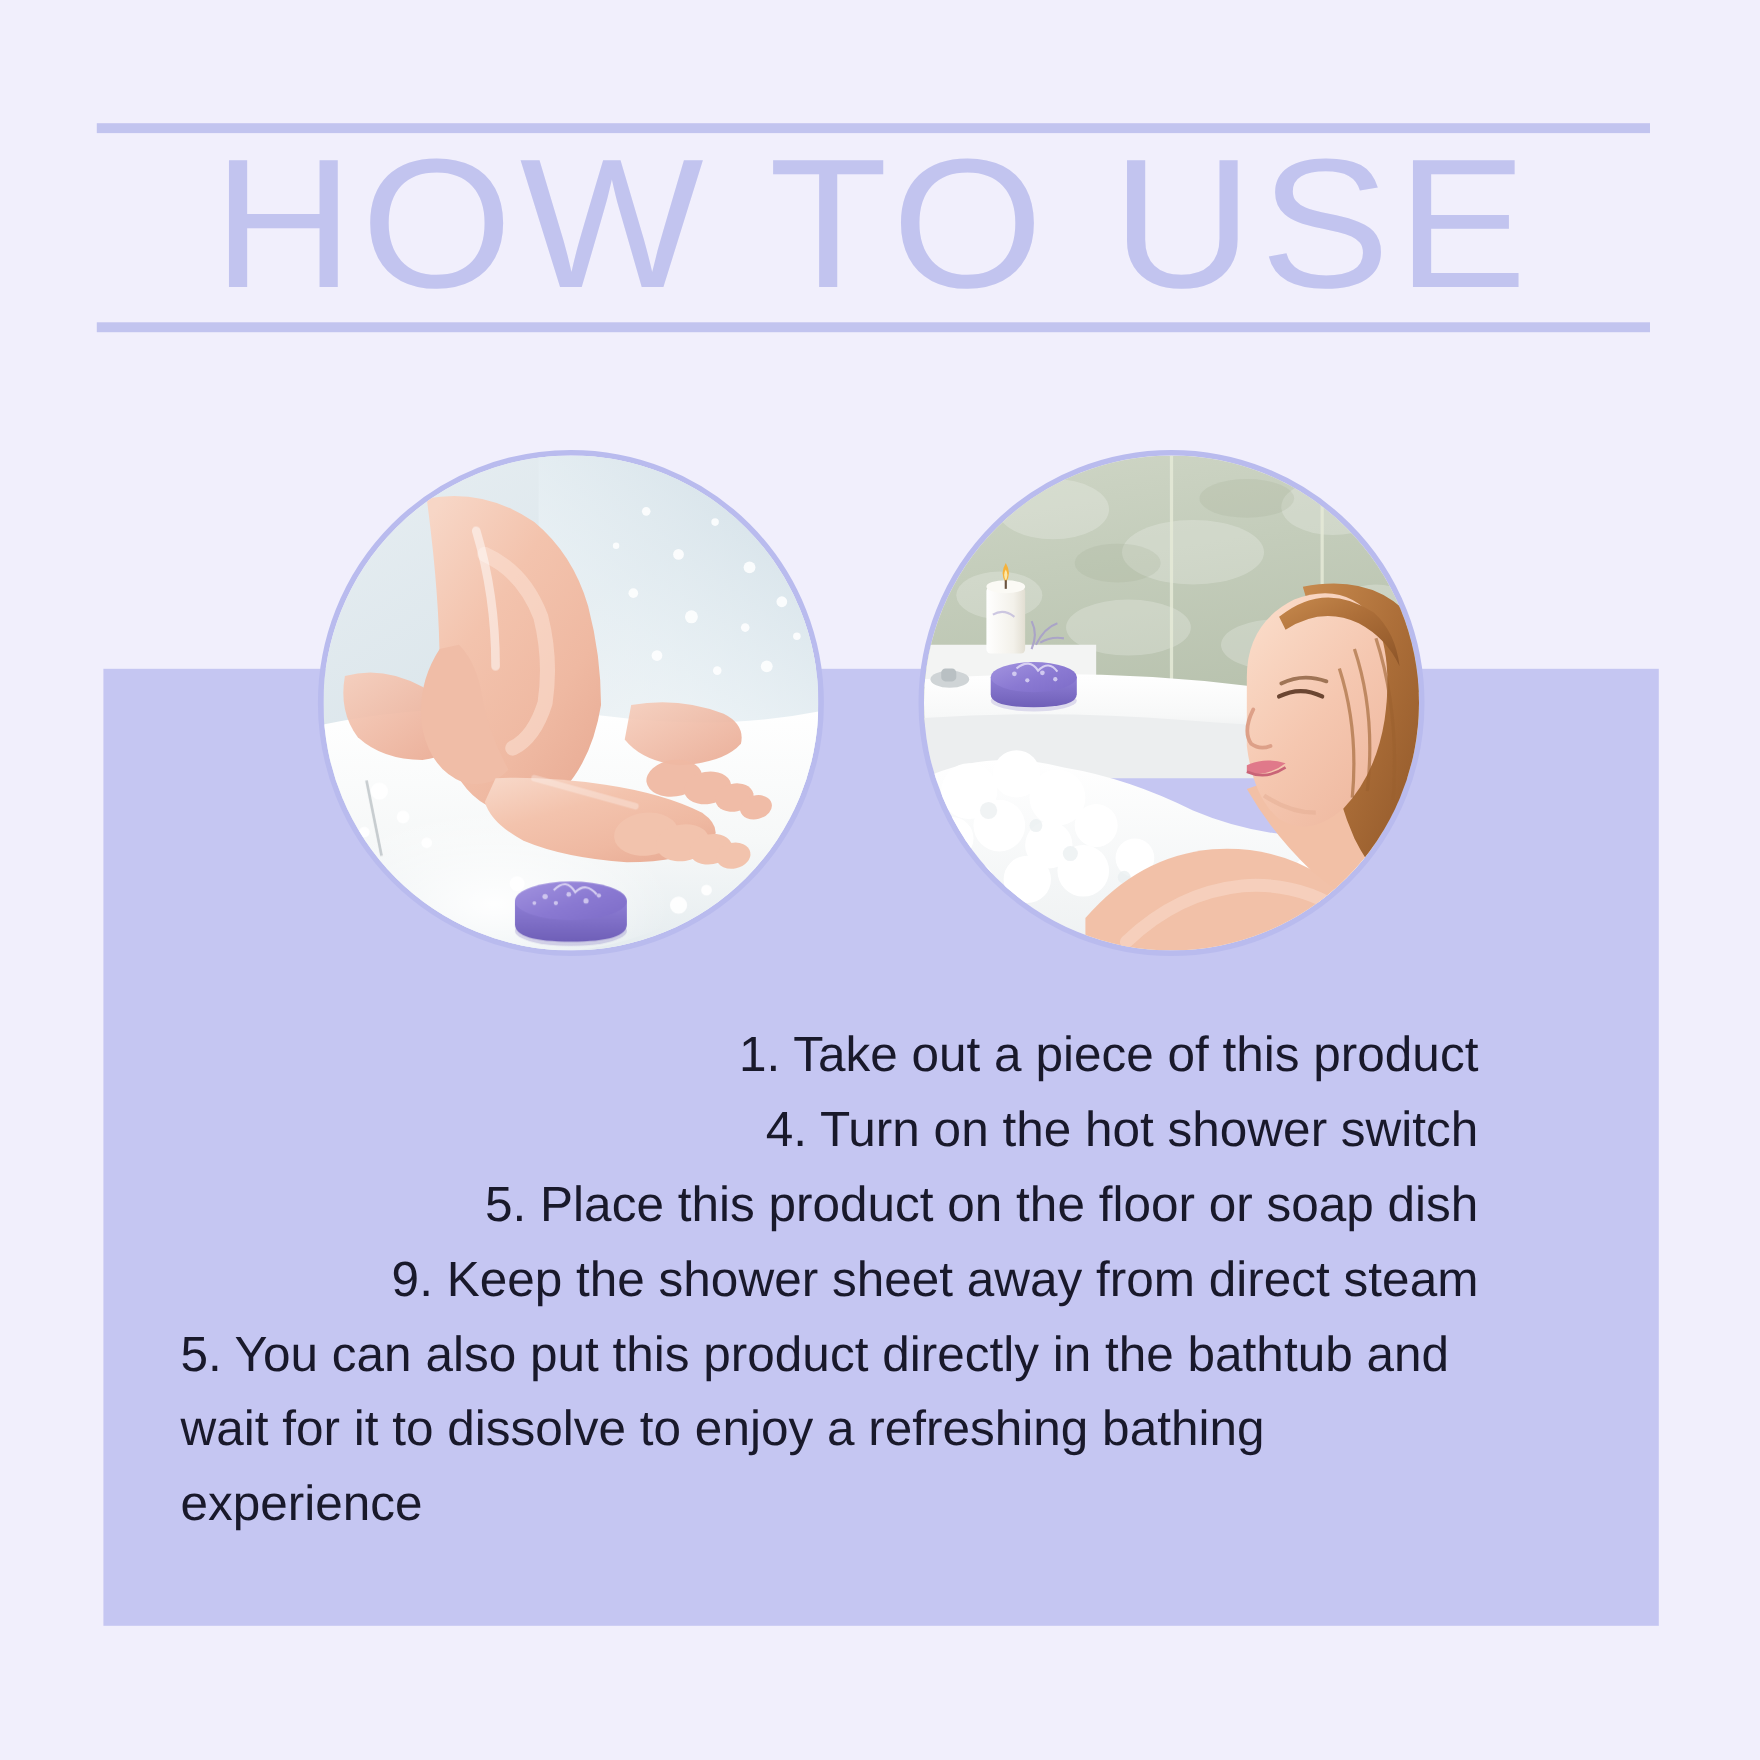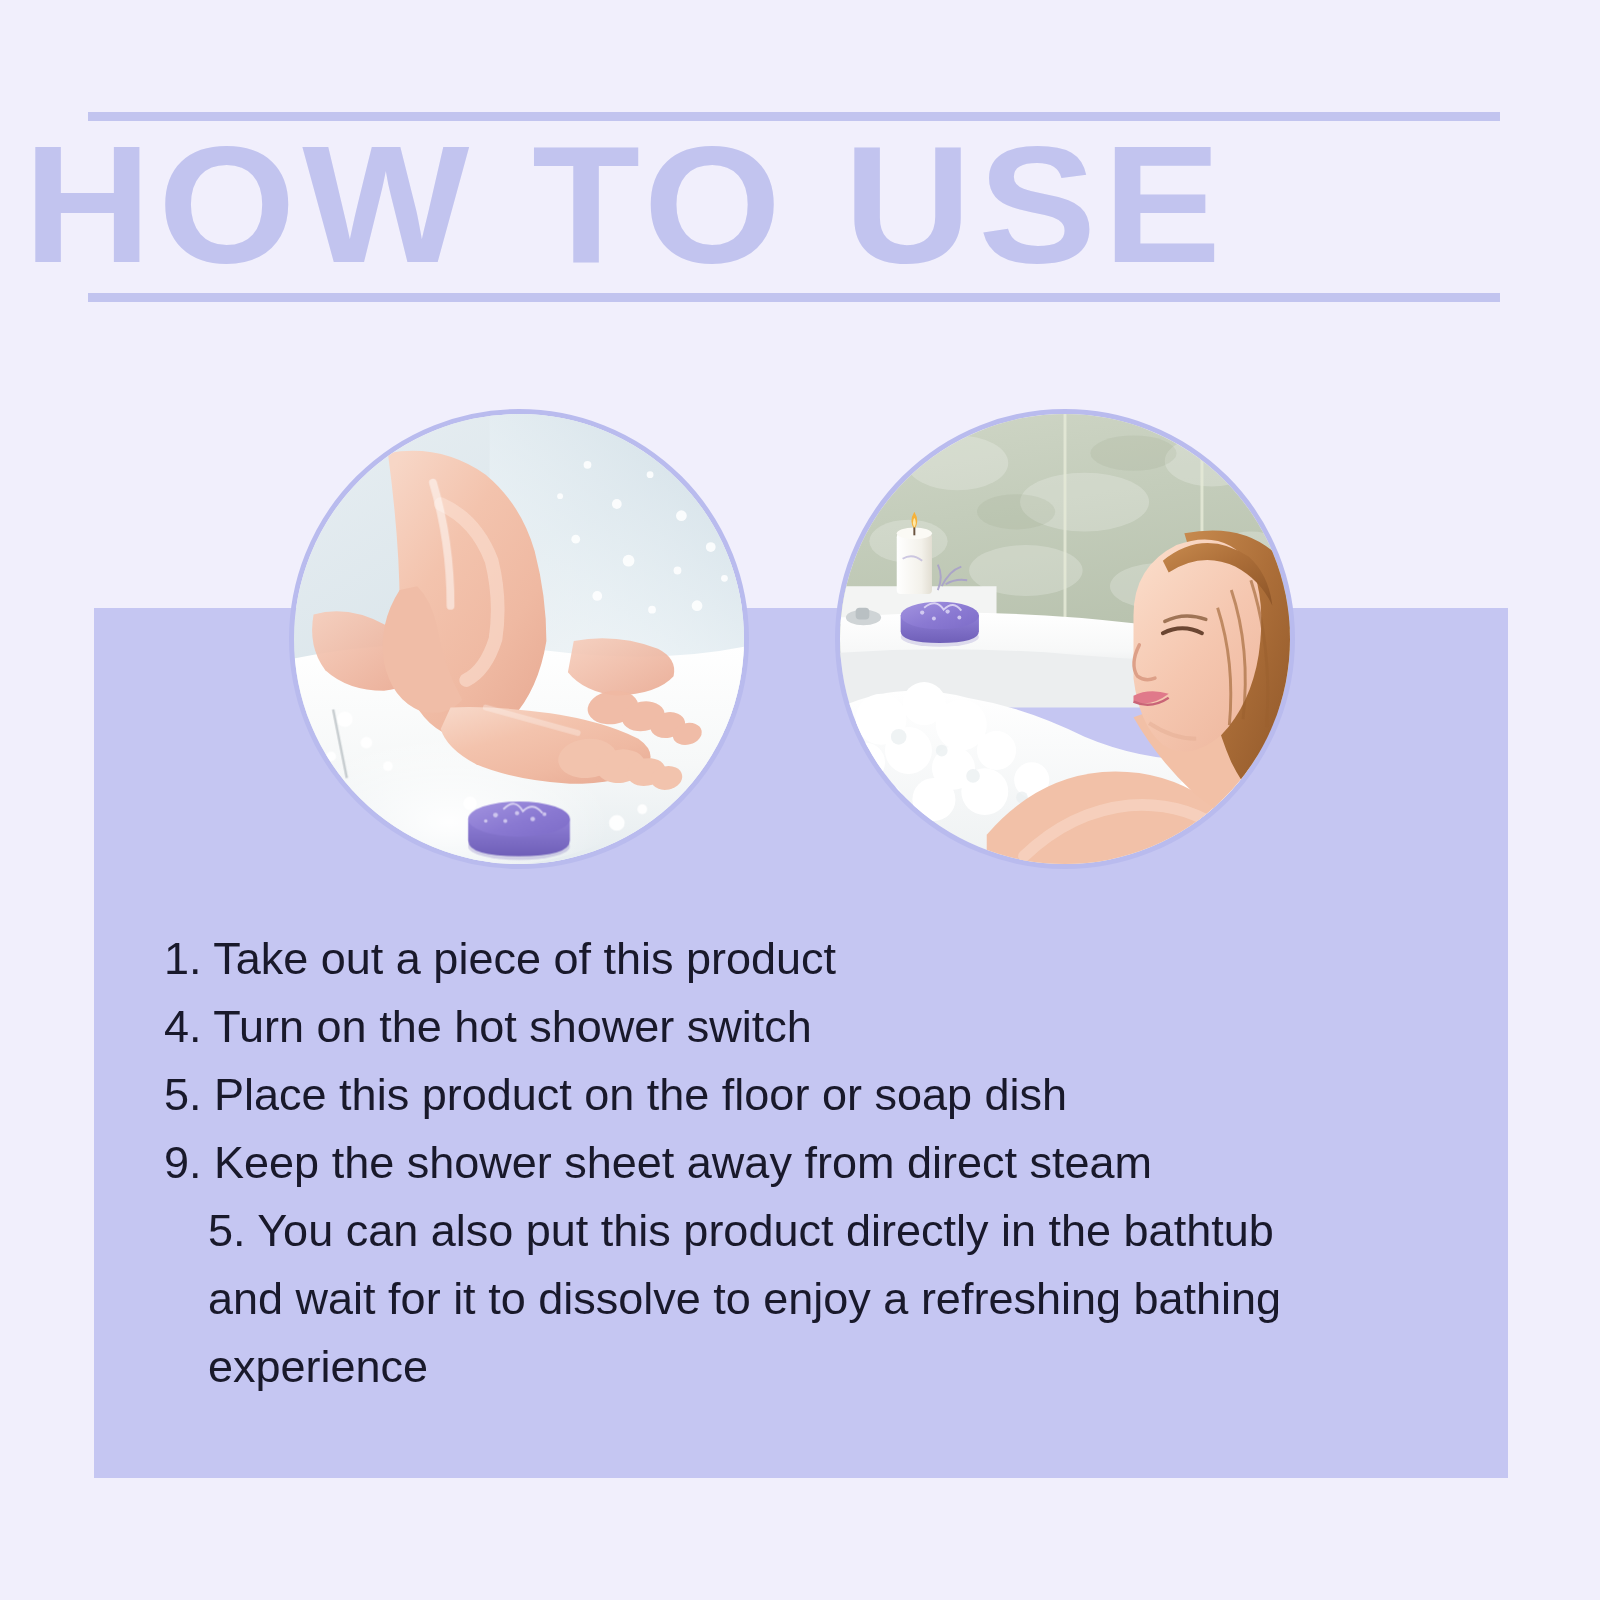--- a/index.html
+++ b/index.html
@@ -39,23 +39,24 @@
   }
   #rule-top { top: 0; }
   #rule-bottom { bottom: 0; }
 
   #title {
     position: absolute;
     left: 0;
     top: 50%;
     transform: translateY(-52%);
     width: 100%;
+    text-align: center;
     color: #c2c4ef;
     font-family: "Liberation Sans Narrow", "Liberation Sans", sans-serif;
-    font-weight: bold;
+    font-weight: normal;
     font-size: 158px;
     line-height: 1;
     letter-spacing: 6px;
     white-space: nowrap;
     transform-origin: center;
   }
   #title-inner {
     display: inline-block;
     transform: scaleX(1.12) scaleY(1.06);
   }
@@ -92,24 +93,24 @@
     top: 925px;
     width: 1180px;
     color: #19192b;
     font-family: "Liberation Sans", sans-serif;
     font-size: 45px;
     line-height: 68px;
     font-weight: normal;
   }
   .step-line {
     white-space: nowrap;
+    text-align: right;
   }
   .step-wrap {
     white-space: normal;
-    margin-left: 44px;
   }
 </style>
 </head>
 <body>
 
 <div id="poster">
 
   <div id="header-block">
     <div class="rule" id="rule-top"></div>
     <div id="title"><span id="title-inner">HOW TO USE</span></div>

